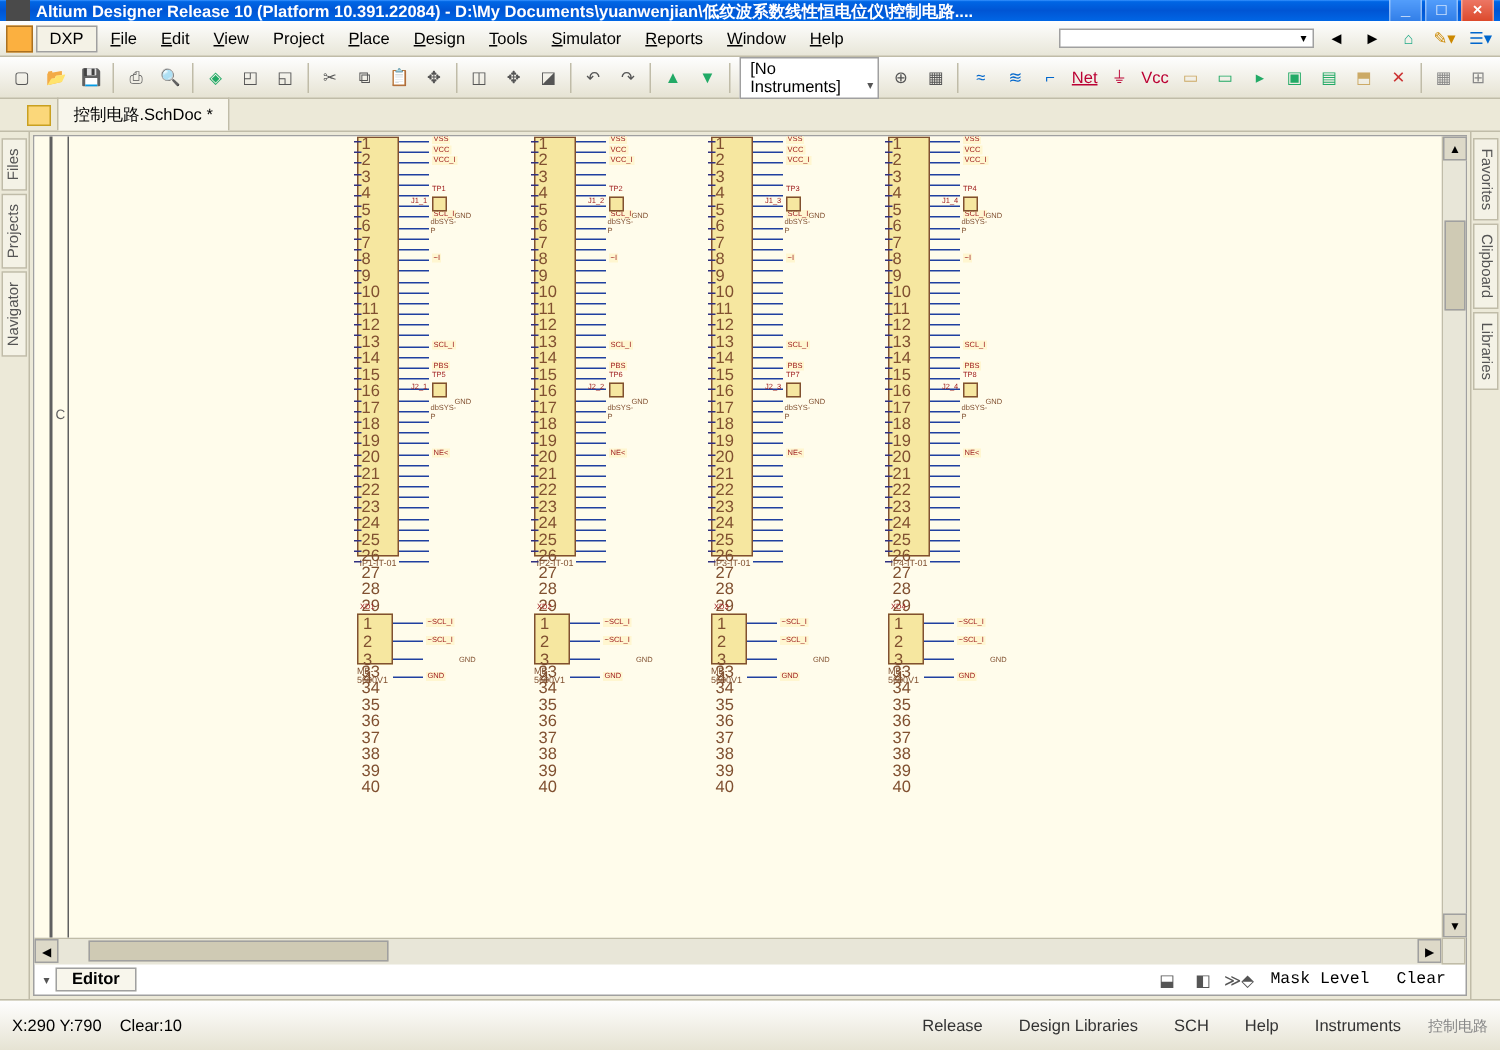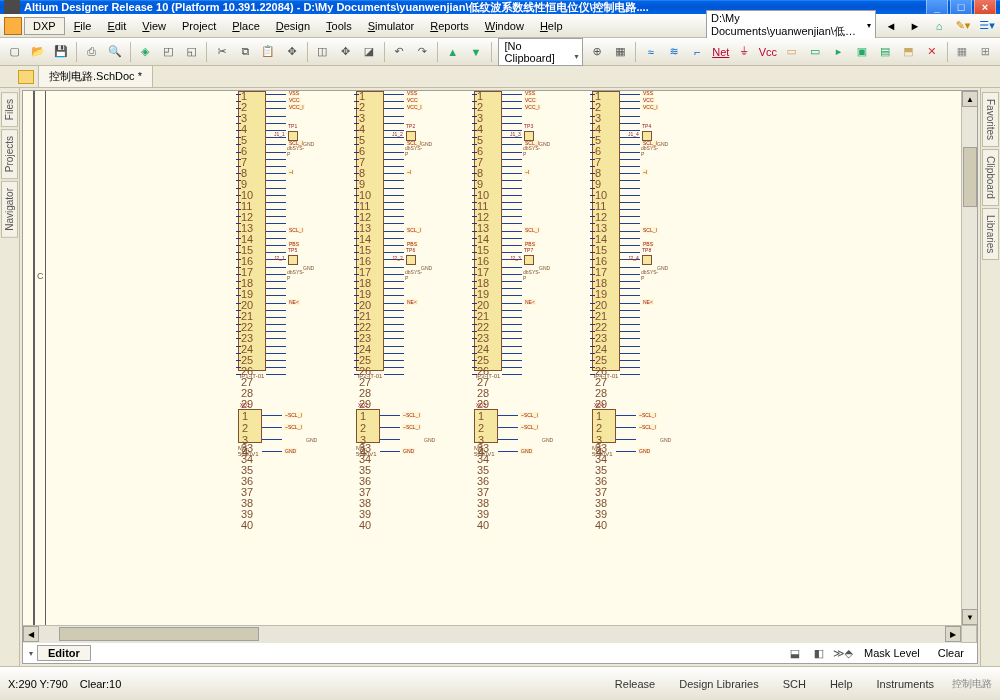--- a/index.html
+++ b/index.html
@@ -73,21 +73,21 @@
 .small-chip .wire { width: 20px; height: 1px; background: #2040a0; position: relative; }
 .small-chip .wire .lab { position: absolute; left: 22px; top: -3px; font-size: 5px; color: #a02020; background: #fff6d0; padding: 0 1px; }
 .small-chip .desig { font-size: 6px; color: #805030; margin-top: 2px; }
 .small-chip .hdr { font-size: 5px; color: #a02020; position: absolute; top: -7px; left: 2px; }
 
 .bottom-tab-row { height: 20px; display: flex; align-items: center; padding: 0 6px; gap: 4px; }
 .bottom-tab-row .dd-arr { font-size: 8px; color: #555; }
 .bottom-tab { background: #f8f6ec; border: 1px solid #a0a0a0; padding: 1px 10px; font-weight: bold; }
 .bottom-tab-row .spacer { flex: 1; }
 .bottom-tab-row .tool-btn { width: 20px; height: 16px; display: flex; align-items: center; justify-content: center; color: #555; }
-.bottom-tab-row .txt-btn { padding: 1px 6px; border: 1px solid transparent; }
+.bottom-tab-row .txt-btn { padding: 1px 6px; border: 1px solid transparent; font-family: Liberation Mono, monospace; }
 
 .statusbar { height: 34px; background: linear-gradient(#fefefe,#e6e3d3); border-top: 1px solid #c0bca8; display: flex; align-items: center; padding: 0 8px; gap: 12px; }
 .statusbar .spacer { flex: 1; }
 .statusbar .link { color: #333; padding: 2px 6px; cursor: default; }
 .watermark { color: #888; font-size: 10px; }
 </style>
 </head>
 <body>
 
 <div class="titlebar">
@@ -106,21 +106,20 @@
   <div class="mi"><u>V</u>iew</div>
   <div class="mi">Pro<u>j</u>ect</div>
   <div class="mi"><u>P</u>lace</div>
   <div class="mi"><u>D</u>esign</div>
   <div class="mi"><u>T</u>ools</div>
   <div class="mi"><u>S</u>imulator</div>
   <div class="mi"><u>R</u>eports</div>
   <div class="mi"><u>W</u>indow</div>
   <div class="mi"><u>H</u>elp</div>
   <div class="path-box">
-      <span>D:\My Documents\yuanwenjian\低…</span>
       <span class="dd">▾</span>
     </div>
   <div class="tbtn">◄</div>
   <div class="tbtn">►</div>
   <div class="tbtn" style="color:#2a8">⌂</div>
   <div class="tbtn" style="color:#c80">✎▾</div>
   <div class="tbtn" style="color:#06c">☰▾</div>
 </div>
 
 <div class="toolbar">
@@ -143,21 +142,21 @@
   <div class="tb">◫</div>
   <div class="tb">✥</div>
   <div class="tb">◪</div>
   <div class="sep"></div>
   <div class="tb">↶</div>
   <div class="tb">↷</div>
   <div class="sep"></div>
   <div class="tb" style="color:#2a6">▲</div>
   <div class="tb" style="color:#2a6">▼</div>
   <div class="sep"></div>
-  <div class="combo">[No Clipboard]</div>
+  <div class="combo">[No Instruments]</div>
   <div class="tb">⊕</div>
   <div class="tb">▦</div>
   <div class="sep"></div>
   <div class="tb" style="color:#06c">≈</div>
   <div class="tb" style="color:#06c">≋</div>
   <div class="tb" style="color:#06c">⌐</div>
   <div class="tb" style="color:#b03">
       <u>Net</u>
     </div>
   <div class="tb" style="color:#b03">⏚</div>

